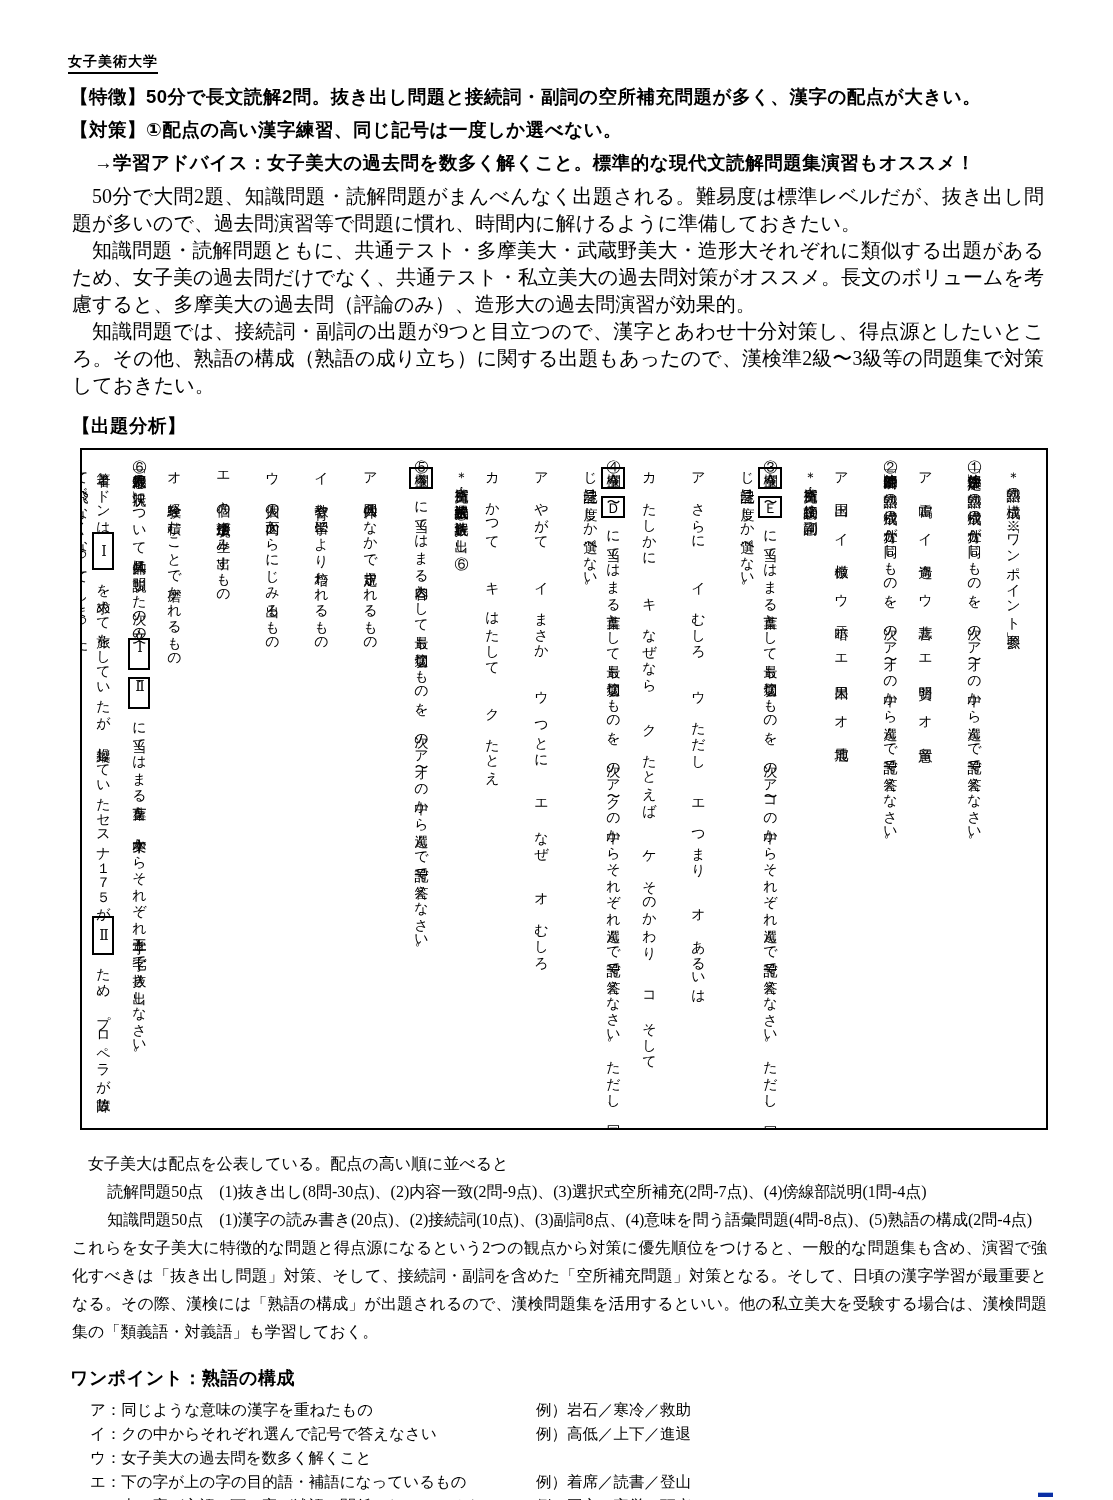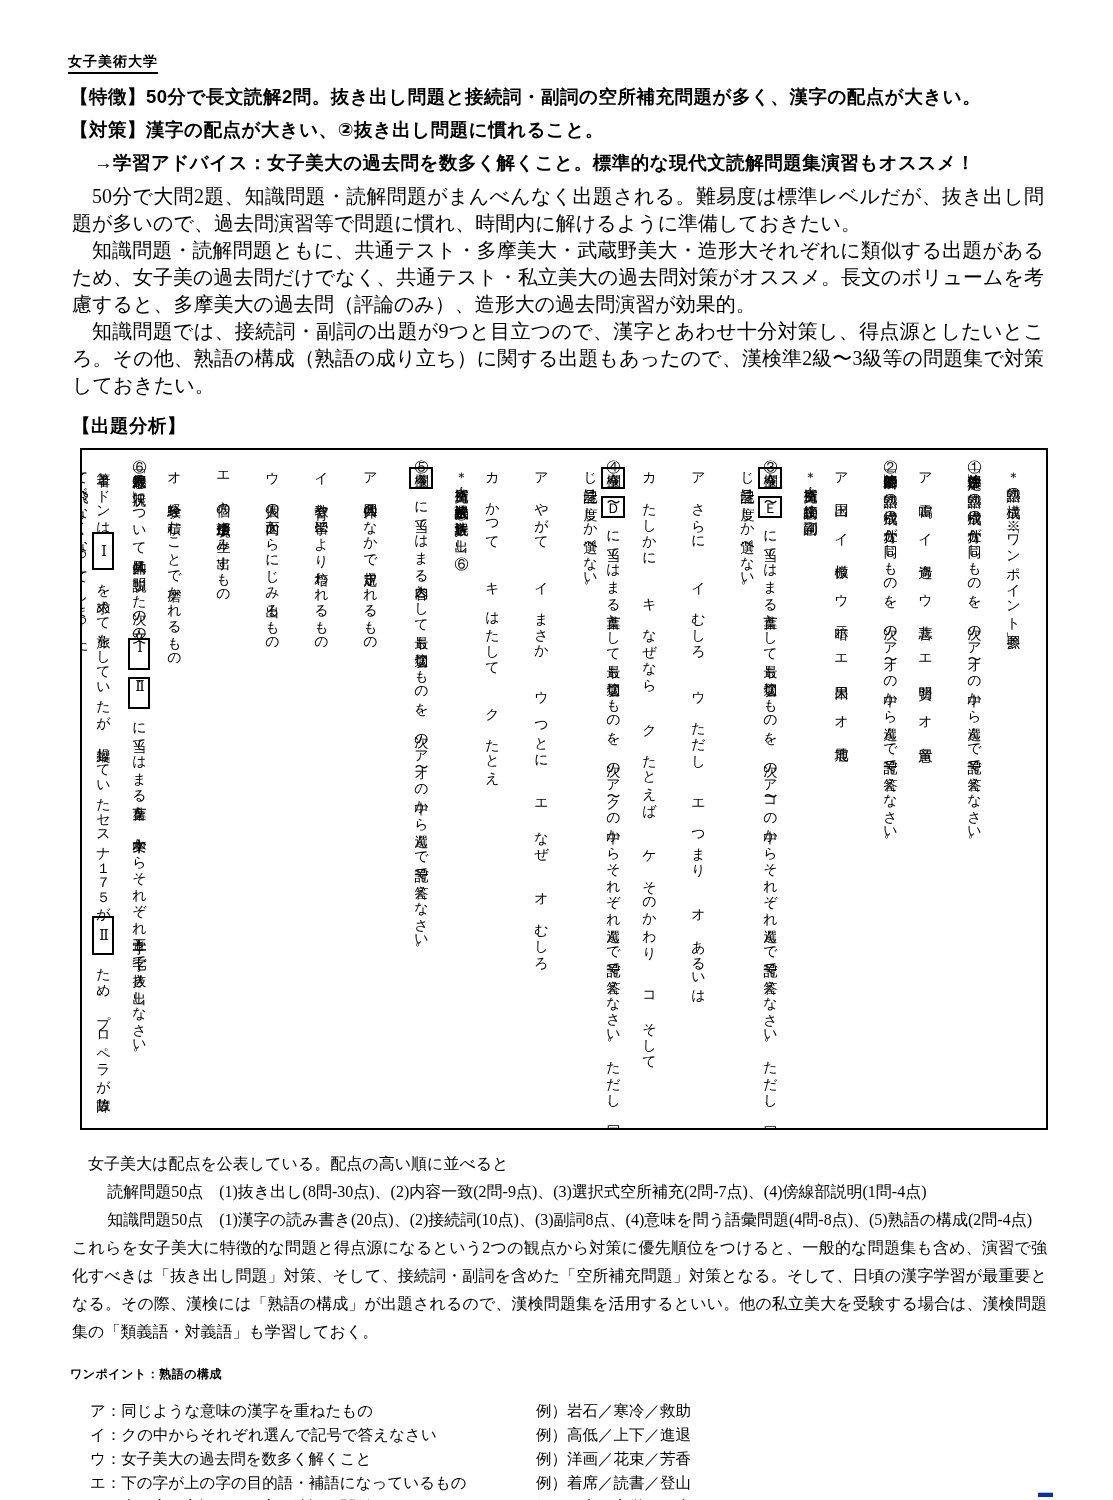--- a/index.html
+++ b/index.html
@@ -37,36 +37,36 @@
   .boxchar.big{padding-inline:13px;}
 
   
   .scoring{font-size:16px;line-height:28px;margin:20px 0 0 4px;width:975px;text-align:justify;}
   .sc{margin:0;}
   .sc.ind1{text-indent:1em;}
   .sc.ind2{text-indent:2.2em;}
 
   
   .op-heading{font-family:"Liberation Sans","DejaVu Sans",sans-serif;font-weight:bold;
-              font-size:12px;margin:20px 0 16px 2px;letter-spacing:.5px;}
+              font-size:18px;margin:20px 0 8px 2px;letter-spacing:.5px;}
   .op-rows{font-family:"Liberation Sans","DejaVu Sans",sans-serif;font-size:15.5px;}
   .op-row{display:grid;grid-template-columns:446px 1fr;padding-left:22px;line-height:24px;}
   .op-label{white-space:nowrap;}
   .op-example{white-space:nowrap;}
 
   .blue-dash{position:absolute;left:1038px;top:1492px;width:15px;height:4px;
              background:#0b2fa5;border-top:1px solid #a9c2e8;}
 </style>
 </head>
 <body>
 
 <div class="page">
   <h1 class="doc-title">女子美術大学</h1>
   <p class="bold-line">【特徴】50分で長文読解2問。抜き出し問題と接続詞・副詞の空所補充問題が多く、漢字の配点が大きい。</p>
-  <p class="bold-line">【対策】漢字の配点が大きい、②抜き出し問題に慣れること。</p>
+  <p class="bold-line">【対策】①配点の高い漢字練習、同じ記号は一度しか選べない。</p>
   <p class="bold-line advice">→学習アドバイス：女子美大の過去問を数多く解くこと。標準的な現代文読解問題集演習もオススメ！</p>
 
   <div class="intro" id="intro">
       <p class="intro-p">50分で大問2題、知識問題・読解問題がまんべんなく出題される。難易度は標準レベルだが、抜き出し問題が多いので、過去問演習等で問題に慣れ、時間内に解けるように準備しておきたい。</p>
       <p class="intro-p">知識問題・読解問題ともに、共通テスト・多摩美大・武蔵野美大・造形大それぞれに類似する出題があるため、女子美の過去問だけでなく、共通テスト・私立美大の過去問対策がオススメ。長文のボリュームを考慮すると、多摩美大の過去問（評論のみ）、造形大の過去問演習が効果的。</p>
       <p class="intro-p">知識問題では、接続詞・副詞の出題が9つと目立つので、漢字とあわせ十分対策し、得点源としたいところ。その他、熟語の構成（熟語の成り立ち）に関する出題もあったので、漢検準2級〜3級等の問題集で対策しておきたい。</p>
     </div>
 
   <h2 class="section-heading">【出題分析】</h2>
   <div class="exam-box" id="exam-box">
@@ -105,21 +105,20 @@
       <div class="op-row">
         <span class="op-label">ア：同じような意味の漢字を重ねたもの</span>
         <span class="op-example">例）岩石／寒冷／救助</span>
       </div>
       <div class="op-row">
         <span class="op-label">イ：クの中からそれぞれ選んで記号で答えなさい</span>
         <span class="op-example">例）高低／上下／進退</span>
       </div>
       <div class="op-row">
         <span class="op-label">ウ：女子美大の過去問を数多く解くこと</span>
-        <span class="op-example">例）洋画／花束／芳香</span>
       </div>
       <div class="op-row">
         <span class="op-label">エ：下の字が上の字の目的語・補語になっているもの</span>
         <span class="op-example">例）着席／読書／登山</span>
       </div>
       <div class="op-row">
         <span class="op-label">オ：上の字が主語、下の字が述語の関係になっているもの</span>
         <span class="op-example">例）国立／官営／頭痛</span>
       </div>
       <div class="op-row">

